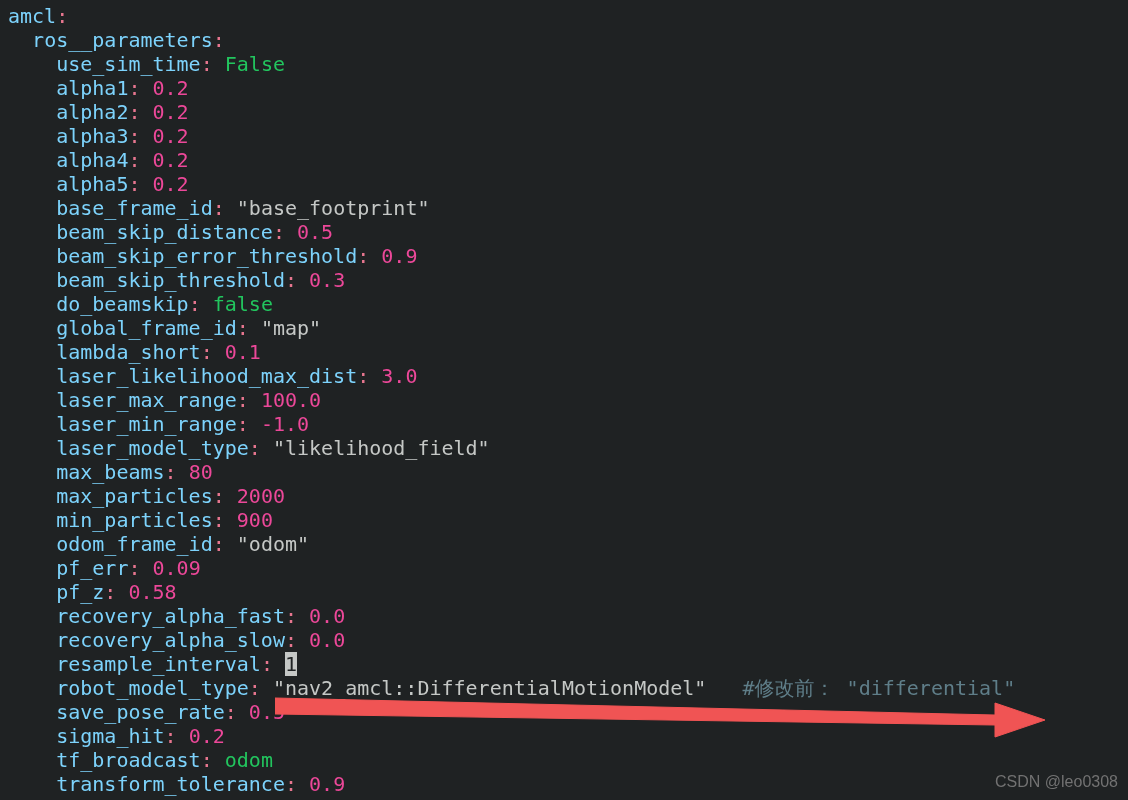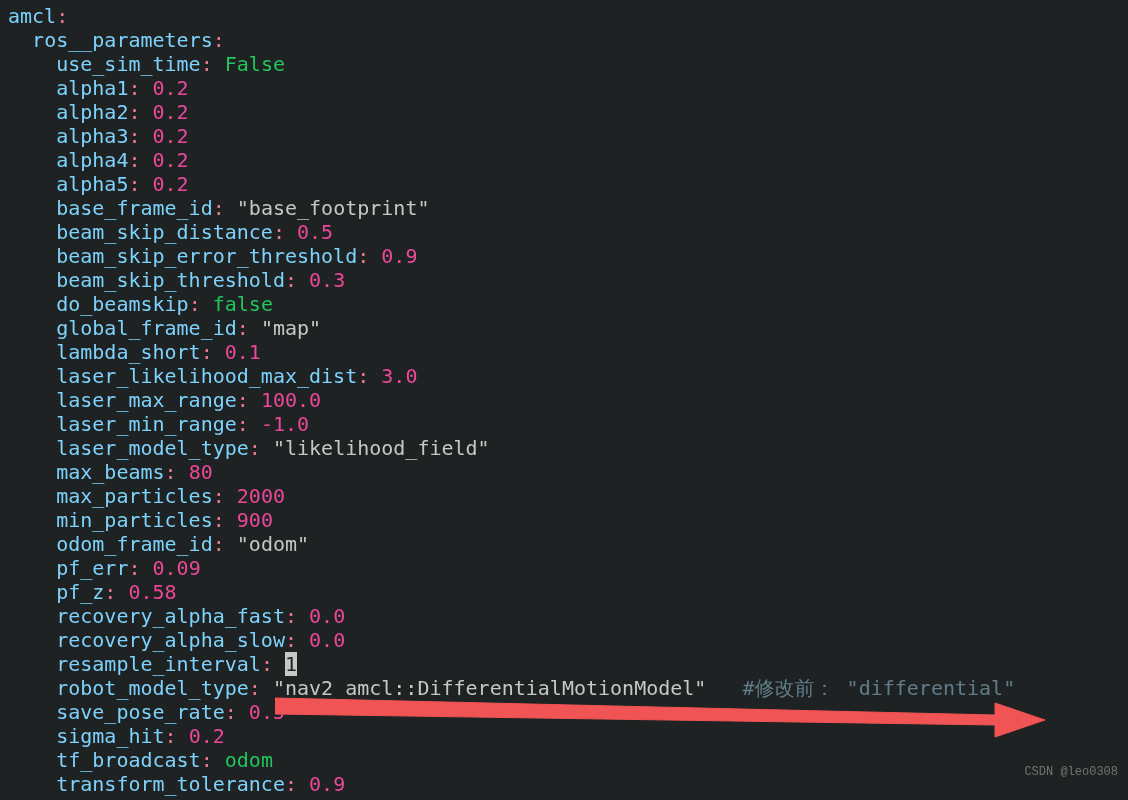--- a/index.html
+++ b/index.html
@@ -21,24 +21,24 @@
   .key     { color: #7dd3fc; }   
   .colon   { color: #e7768f; }   
   .num     { color: #ec4899; }   
   .str     { color: #c5c8c6; }   
   .kw      { color: #22c55e; }   
   .cursor  { background: #c5c8c6; color:#1f2223; }
   .comment { color: #5f7e89; }
   .watermark {
     position: absolute;
     right: 10px;
-    bottom: 16px;
+    bottom: 6px;
     color:#727272;
-    font-size: 12px;
-    font-family: Liberation Mono, monospace;
+    font-size: 16px;
+    font-family: Liberation Sans, sans-serif;
   }
   .arrow {
     position: absolute;
     left: 275px;
     top: 690px;
     width: 770px;
     height: 60px;
     pointer-events: none;
   }
 </style>

